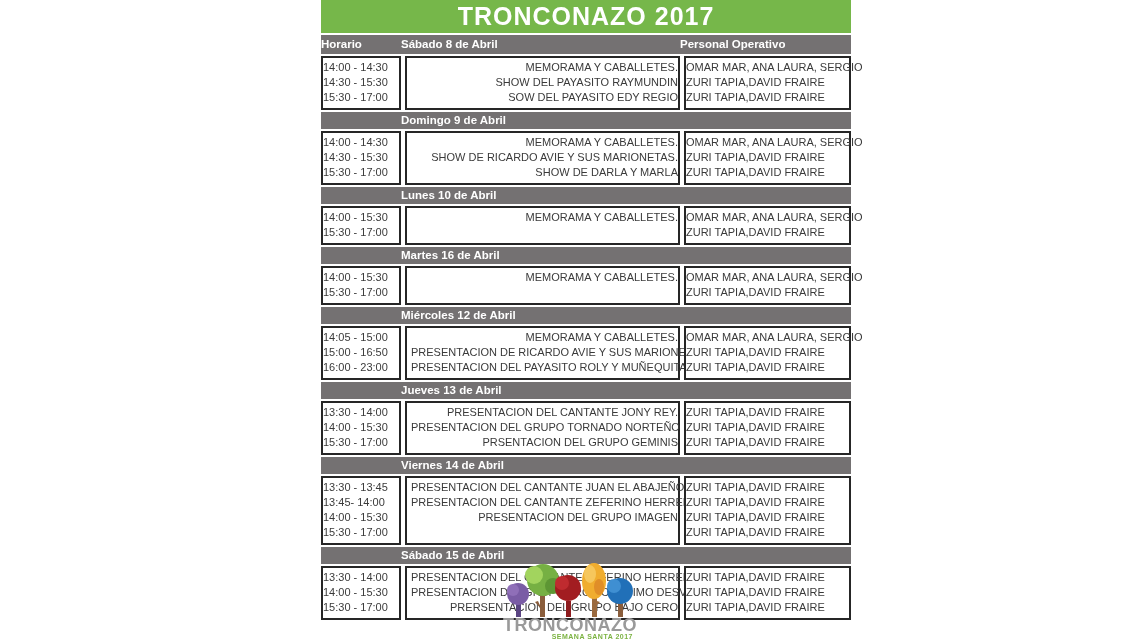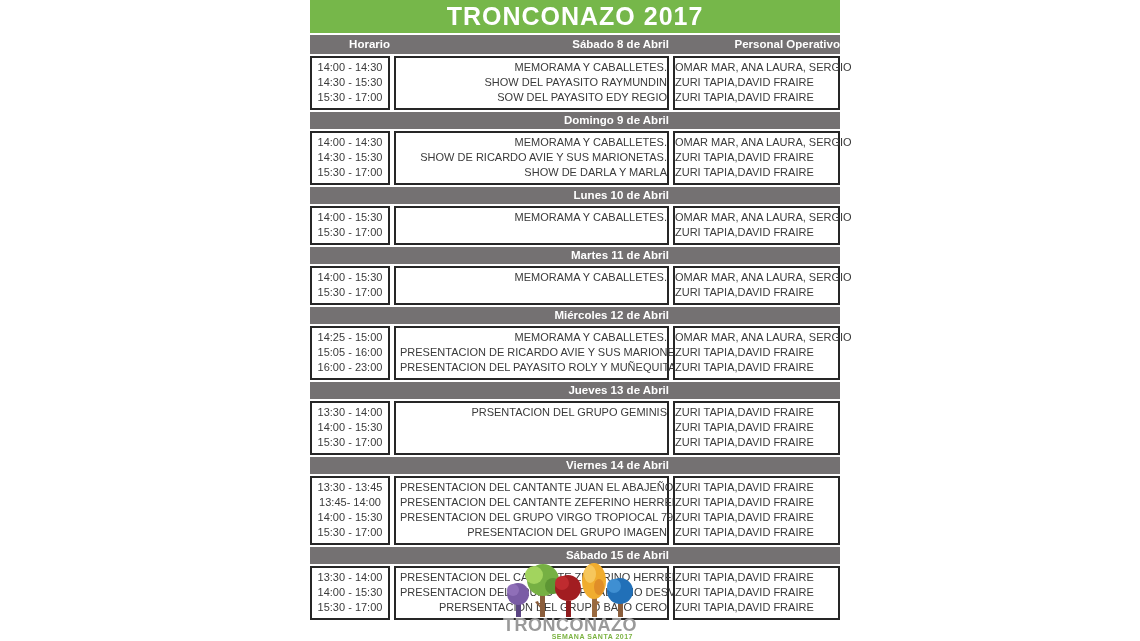--- a/index.html
+++ b/index.html
@@ -9,21 +9,21 @@
     font-family: "Liberation Sans", sans-serif;
   }
   body {
     width: 1140px;
     height: 641px;
     position: relative;
     overflow: hidden;
   }
   .sheet {
     position: absolute;
-    left: 310px;
+    left: 321px;
     top: 0;
     width: 530px;
   }
   .title-bar {
     background: var(--green, #76b74a);
     color: #ffffff;
     font-weight: bold;
     font-size: 25px;
     letter-spacing: 1px;
     text-align: center;
@@ -31,21 +31,21 @@
     line-height: 33px;
   }
   .bar {
     background: var(--gray, #747172);
     color: #ffffff;
     font-weight: bold;
     font-size: 11.5px;
     display: grid;
     grid-template-columns: 80px 279px 171px;
     align-items: center;
-    text-align: right;
+    text-align: left;
     margin-top: 2px;
     padding: 2px 0 3px 0;
   }
   .bar.head { padding: 3px 0 4px 0; }
   .boxes {
     display: grid;
     grid-template-columns: 80px 275px 167px;
     column-gap: 4px;
     margin-top: 2px;
   }
@@ -54,21 +54,21 @@
     background: #ffffff;
     box-sizing: border-box;
     padding: 2px 0 3px 0;
   }
   .cell {
     font-size: 11px;
     line-height: 15px;
     color: #3a3a3a;
     white-space: nowrap;
   }
-  .box.time .cell { text-align: center; }
+  .box.time .cell { text-align: left; }
   .box.activity .cell { text-align: right; padding-left: 4px; }
   .box.staff .cell { text-align: left; }
   .logo-wrap {
     position: absolute;
     top: 558px;
     left: 50%;
     transform: translateX(-50%);
   }
 </style>
 </head>
@@ -134,21 +134,21 @@
         <div class="box activity">
           <div class="cell">MEMORAMA Y CABALLETES.</div>
         </div>
         <div class="box staff">
           <div class="cell">OMAR MAR, ANA LAURA, SERGIO</div>
           <div class="cell">ZURI TAPIA,DAVID FRAIRE</div>
         </div>
       </div>
       <div class="bar">
         <div class="bar-cell"></div>
-        <div class="bar-cell">Martes 11 de Abril</div>
+        <div class="bar-cell">Martes 16 de Abril</div>
         <div class="bar-cell"></div>
       </div>
       <div class="boxes">
         <div class="box time">
           <div class="cell">14:00 - 15:30</div>
           <div class="cell">15:30 - 17:00</div>
         </div>
         <div class="box activity">
           <div class="cell">MEMORAMA Y CABALLETES.</div>
         </div>
@@ -157,22 +157,22 @@
           <div class="cell">ZURI TAPIA,DAVID FRAIRE</div>
         </div>
       </div>
       <div class="bar">
         <div class="bar-cell"></div>
         <div class="bar-cell">Miércoles 12 de Abril</div>
         <div class="bar-cell"></div>
       </div>
       <div class="boxes">
         <div class="box time">
-          <div class="cell">14:25 - 15:00</div>
-          <div class="cell">15:05 - 16:00</div>
+          <div class="cell">14:05 - 15:00</div>
+          <div class="cell">15:00 - 16:50</div>
           <div class="cell">16:00 - 23:00</div>
         </div>
         <div class="box activity">
           <div class="cell">MEMORAMA Y CABALLETES.</div>
           <div class="cell">PRESENTACION DE RICARDO AVIE Y SUS MARIONETAS.</div>
           <div class="cell">PRESENTACION DEL PAYASITO ROLY Y MUÑEQUITAS.</div>
         </div>
         <div class="box staff">
           <div class="cell">OMAR MAR, ANA LAURA, SERGIO</div>
           <div class="cell">ZURI TAPIA,DAVID FRAIRE</div>
@@ -184,20 +184,22 @@
         <div class="bar-cell">Jueves 13 de Abril</div>
         <div class="bar-cell"></div>
       </div>
       <div class="boxes">
         <div class="box time">
           <div class="cell">13:30 - 14:00</div>
           <div class="cell">14:00 - 15:30</div>
           <div class="cell">15:30 - 17:00</div>
         </div>
         <div class="box activity">
+          <div class="cell">PRESENTACION DEL CANTANTE JONY REY.</div>
+          <div class="cell">PRESENTACION DEL GRUPO TORNADO NORTEÑO</div>
           <div class="cell">PRSENTACION DEL GRUPO GEMINIS</div>
         </div>
         <div class="box staff">
           <div class="cell">ZURI TAPIA,DAVID FRAIRE</div>
           <div class="cell">ZURI TAPIA,DAVID FRAIRE</div>
           <div class="cell">ZURI TAPIA,DAVID FRAIRE</div>
         </div>
       </div>
       <div class="bar">
         <div class="bar-cell"></div>
@@ -207,21 +209,20 @@
       <div class="boxes">
         <div class="box time">
           <div class="cell">13:30 - 13:45</div>
           <div class="cell">13:45- 14:00</div>
           <div class="cell">14:00 - 15:30</div>
           <div class="cell">15:30 - 17:00</div>
         </div>
         <div class="box activity">
           <div class="cell">PRESENTACION DEL CANTANTE JUAN EL ABAJEÑO</div>
           <div class="cell">PRESENTACION DEL CANTANTE ZEFERINO HERRERA</div>
-          <div class="cell">PRESENTACION DEL GRUPO VIRGO TROPIOCAL 79</div>
           <div class="cell">PRESENTACION DEL GRUPO IMAGEN</div>
         </div>
         <div class="box staff">
           <div class="cell">ZURI TAPIA,DAVID FRAIRE</div>
           <div class="cell">ZURI TAPIA,DAVID FRAIRE</div>
           <div class="cell">ZURI TAPIA,DAVID FRAIRE</div>
           <div class="cell">ZURI TAPIA,DAVID FRAIRE</div>
         </div>
       </div>
       <div class="bar">

